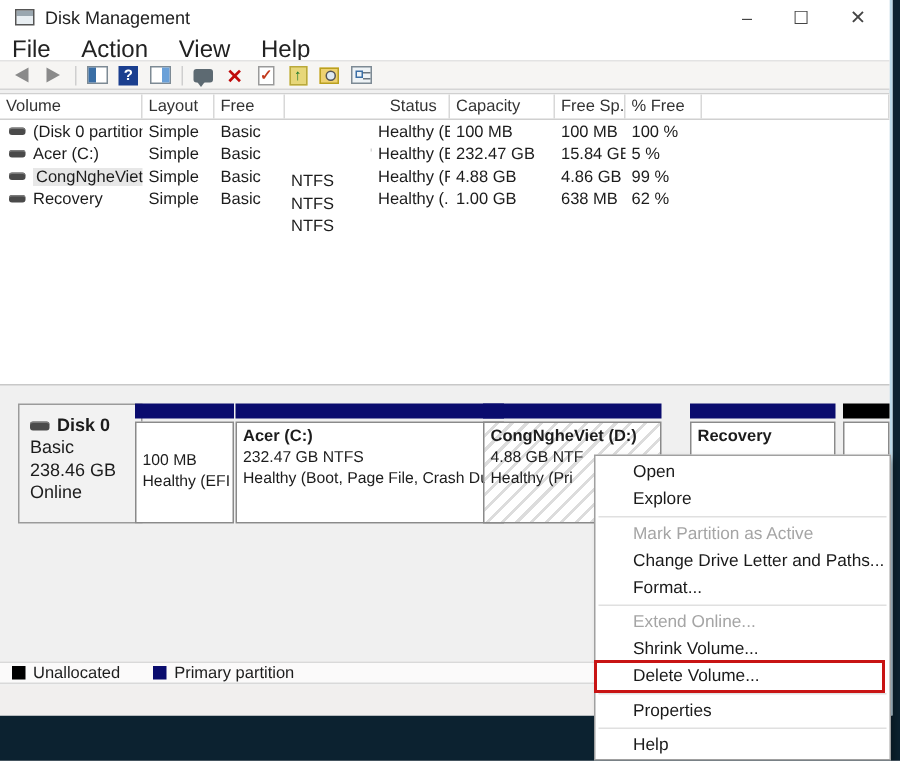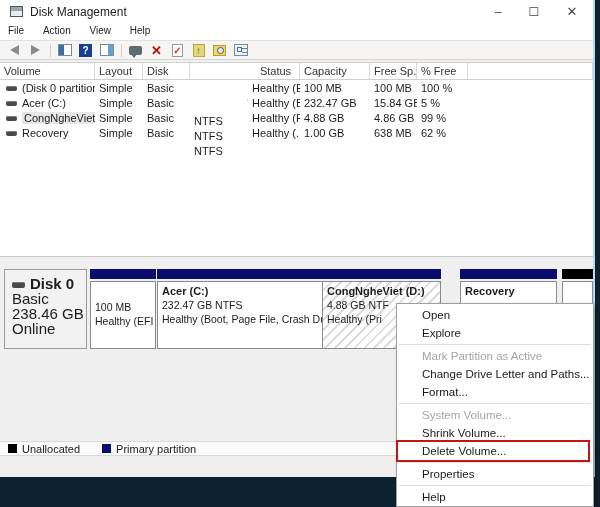--- a/index.html
+++ b/index.html
@@ -13,21 +13,21 @@
   
   .titlebar { position:absolute; left:0; top:0; width:100%; height:24px; background:#ffffff; }
   .app-icon { position:absolute; left:10px; top:6px; width:13px; height:11px; border:1px solid #555;
               background:linear-gradient(#9aa7b0 0 4px, #e8eef2 4px 100%); }
   .title-text { position:absolute; left:30px; top:5px; font-size:12px; color:#222; }
   .cap-btn { position:absolute; top:0; width:30px; height:24px; text-align:center; line-height:24px;
              font-size:12px; color:#444; cursor:default; }
   .btn-min { right:80px; } .btn-max { right:44px; } .btn-close { right:6px; font-size:13px; }
 
   
-  .menubar { position:absolute; left:0; top:24px; width:100%; height:16px; background:#ffffff; font-size:10px; color:#222; }
+  .menubar { position:absolute; left:0; top:24px; width:100%; height:16px; background:#ffffff; font-size:16px; color:#222; }
   .menubar span { display:inline-block; padding:1px 8px; }
 
   
   .toolbar { position:absolute; left:0; top:40px; width:100%; height:20px; background:#f6f5f3;
              border-top:1px solid #e3e3e3; border-bottom:1px solid #d5d5d5;
              display:flex; align-items:center; padding-left:6px; }
   .tb { width:17px; height:15px; margin-right:4px; position:relative; display:flex; align-items:center; justify-content:center; font-size:11px; }
   .tb-sep { width:1px; height:13px; background:#cfcfcf; margin:0 5px 0 2px; }
   .arrow { width:0; height:0; border-top:5px solid transparent; border-bottom:5px solid transparent; }
   .arrow-left  { border-right:9px solid #8a8a8a; }
@@ -62,22 +62,22 @@
   .lrow .c { padding-left:4px; overflow:hidden; white-space:nowrap; }
   .c0{width:95px;} .c1{width:48px;} .c2{width:47px;} .c3{width:58px;margin-top:36px;} .c4{width:52px;text-align:center;}
   .c5{width:70px;} .c6{width:47px;} .c7{width:51px;} .c8{flex:1;}
   .vol-ic { display:inline-block; width:11px; height:5px; background:#4a4a4a; border-radius:2px;
             margin:0 5px 1px 2px; vertical-align:middle; box-shadow:inset 0 1px 0 #7a7a7a; }
   .name-hl { background:#e7e7e7; padding:0 2px; }
 
   
   .diskpane { position:absolute; left:0; top:256px; width:100%; height:185px; background:#f0f0f0;
               border-top:1px solid #c8c8c8; }
-  .disk-label { position:absolute; left:4px; top:12px; width:83px; height:80px; background:#f2f2f2;
-                border:1px solid #9b9b9b; padding:6px 0 0 7px; font-size:15px; color:#1c1c1c; line-height:15px; }
+  .disk-label { position:absolute; left:12px; top:12px; width:83px; height:80px; background:#f2f2f2;
+                border:1px solid #9b9b9b; padding:6px 0 0 7px; font-size:12px; color:#1c1c1c; line-height:15px; }
   .disk-label .dname { font-weight:bold; }
   .disk-ic { display:inline-block; width:13px; height:6px; background:#4a4a4a; border-radius:2px;
              margin-right:5px; vertical-align:middle; box-shadow:inset 0 1px 0 #7a7a7a; }
   .parts { position:absolute; left:90px; top:12px; right:2px; height:80px; }
   .part { position:absolute; top:0; height:80px; }
   .part .strip { position:absolute; left:0; right:0; top:0; height:10px; background:#0a0c6e; }
   .part .strip.black { background:#000; }
   .part .pbody { position:absolute; left:0; right:0; top:12px; bottom:0; background:#fff;
                  border:1px solid #8a8a8a; padding:2px 4px; overflow:hidden; white-space:nowrap;
                  font-size:10.5px; line-height:14px; color:#1c1c1c; }
@@ -160,21 +160,21 @@
         </span>
       <span class="tb">
           <span class="det-ic"></span>
         </span>
     </div>
 
     <div class="listpane">
       <div class="lheader">
         <span class="hc c0">Volume</span>
         <span class="hc c1">Layout</span>
-        <span class="hc c2">Disk</span>
+        <span class="hc c2">Free</span>
         <span class="hc c3">File System</span>
         <span class="hc c4">Status</span>
         <span class="hc c5">Capacity</span>
         <span class="hc c6">Free Sp...</span>
         <span class="hc c7">% Free</span>
         <span class="hc c8"></span>
       </div>
 
       <div class="lrow">
         <span class="c c0"><span class="vol-ic"></span><span>(Disk 0 partition 1)</span></span>
@@ -273,21 +273,21 @@
   </div>
 
   <div class="ctxmenu">
     <div class="mi">Open</div>
     <div class="mi">Explore</div>
     <div class="msep"></div>
     <div class="mi disabled">Mark Partition as Active</div>
     <div class="mi">Change Drive Letter and Paths...</div>
     <div class="mi">Format...</div>
     <div class="msep"></div>
-    <div class="mi disabled">System Volume...</div>
+    <div class="mi disabled">Extend Online...</div>
     <div class="mi">Shrink Volume...</div>
     <div class="mi">
       <span>Delete Volume...</span>
       <span class="red-outline"></span>
     </div>
     <div class="msep"></div>
     <div class="mi">Properties</div>
     <div class="msep"></div>
     <div class="mi">Help</div>
   </div>

